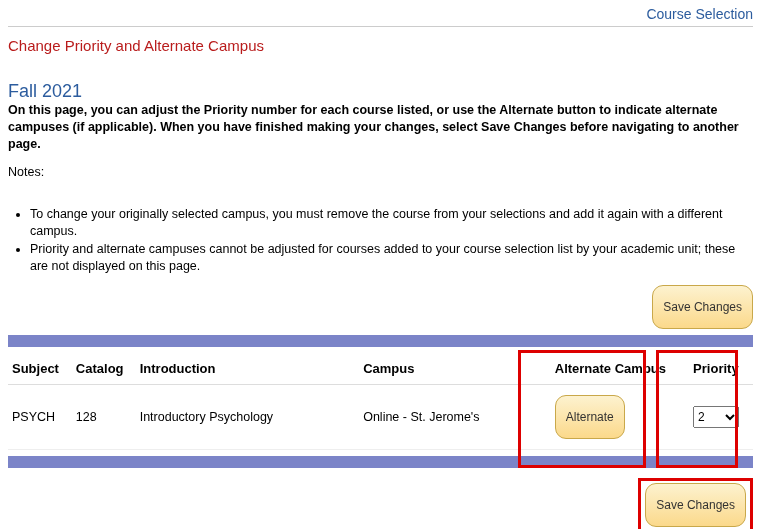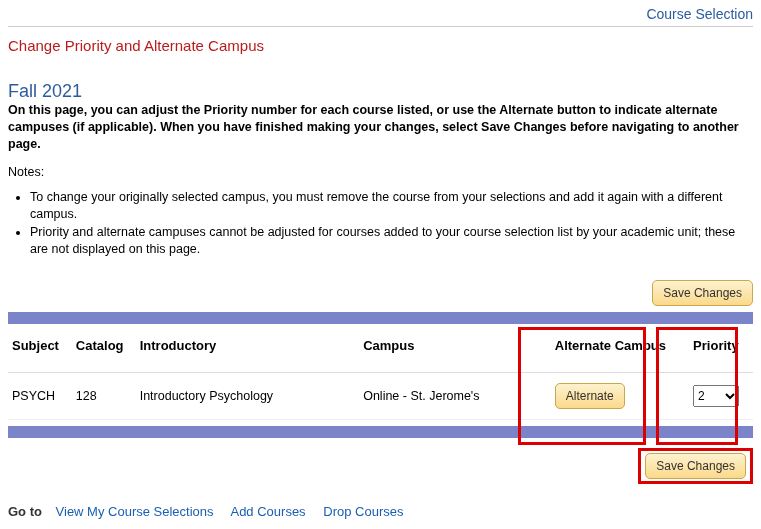--- a/index.html
+++ b/index.html
@@ -1,31 +1,31 @@
 <!DOCTYPE html>
 <html><head>
   <meta charset="utf-8">
   <style>
     * { box-sizing: border-box; margin: 0; padding: 0; }
     body { font-family: Arial, Helvetica, sans-serif; font-size: 13px; color: #000; background: #fff; width: 761px; padding: 0 8px 20px 8px; }
     .breadcrumb { color: #2c5c9e; font-size: 14px; padding: 6px 0 4px 0; border-bottom: 1px solid #ccc; text-align: right; }
     .page-title { color: #b91c1c; font-size: 15px; font-weight: normal; padding: 10px 0 8px 0; border-bottom: 1px solid transparent; }
     .term { color: #2c5c9e; font-size: 18px; font-weight: normal; margin-top: 18px; }
     .intro { font-size: 12.5px; line-height: 1.35; margin-bottom: 12px; font-weight: bold; }
-    .notes-label { font-size: 12.5px; margin-bottom: 10px; }
-    ul.notes { margin: 0 0 22px 22px; padding: 0; }
+    .notes-label { font-size: 12.5px; margin-bottom: 27px; }
+    ul.notes { margin: 0 0 10px 22px; padding: 0; }
     ul.notes li { font-size: 12.5px; line-height: 1.35; margin-bottom: 2px; }
     .right-row { text-align: right; margin: 8px 0 4px 0; }
-    button.action-btn { background: linear-gradient(#fdf2cf, #fbd98b); border: 1px solid #c9a84a; color: #333; padding: 5px 10px; font-size: 12px; cursor: pointer; border-radius: 5px; }
+    button.action-btn { background: linear-gradient(#fdf2cf, #fbd98b); border: 1px solid #c9a84a; color: #333; padding: 14px 10px; font-size: 12px; cursor: pointer; border-radius: 11px; }
     button.action-btn.disabled { background: #e8e8e8; color: #888; border: 1px solid #bbb; cursor: default; }
     .save-box { border: 3px solid #d00; padding: 2px 4px; display: inline-block; float: right; }
     .bar { background: #7b84c8; height: 12px; margin: 6px 0; }
     .bar.bottom { margin-top: 6px; margin-bottom: 10px; }
     table.grid { width: 100%; border-collapse: collapse; }
-    table.grid th { text-align: left; font-size: 13px; font-weight: bold; padding: 8px 4px 19px 4px; vertical-align: top; border-bottom: 1px solid #ddd; }
+    table.grid th { text-align: left; font-size: 13px; font-weight: bold; padding: 8px 4px 8px 4px; vertical-align: top; border-bottom: 1px solid #ddd; }
     table.grid td { font-size: 12.5px; padding: 10px 4px; vertical-align: middle; border-bottom: 1px solid #eee; }
     th.col-subject  { width: 60px; }
     th.col-catalog  { width: 60px; }
     th.col-desc     { width: 210px; }
     th.col-campus   { width: 180px; }
     th.col-alt      { width: 130px; }
     th.col-priority { width: 60px; margin-left: 32px; }
     td.alt-cell, td.pri-cell { text-align: left; }
     select.priority { width: 46px; height: 22px; font-size: 12px; }
     .goto-row { margin-top: 20px; font-size: 13px; }
@@ -58,21 +58,21 @@
 </div>
 
 <div class="bar"></div>
 
 <div class="hdr-wrap">
 <table class="grid">
   <thead>
     <tr>
       <th class="col-subject">Subject</th>
       <th class="col-catalog">Catalog</th>
-      <th class="col-desc">Introductory</th>
+      <th class="col-desc">Introduction</th>
       <th class="col-campus">Campus</th>
       <th class="col-alt">Alternate Campus</th>
       <th class="col-priority">Priority</th>
     </tr>
   </thead>
   <tbody>
     <tr>
       <td>PSYCH</td>
       <td>128</td>
       <td>Introductory Psychology</td>

